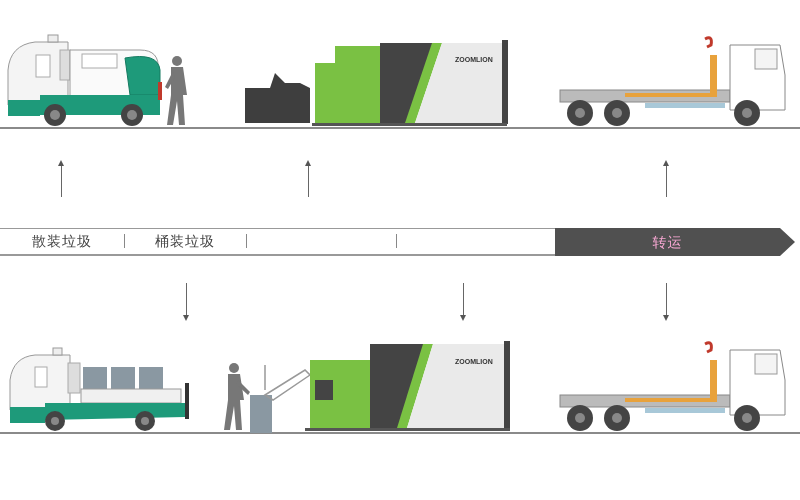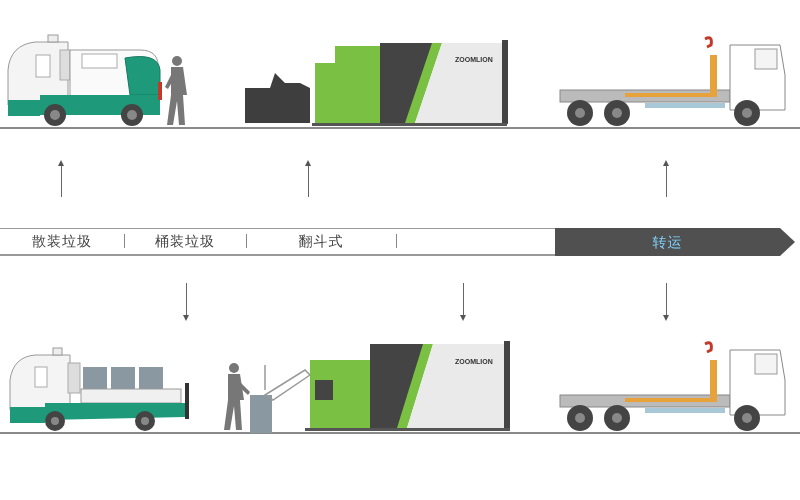--- a/index.html
+++ b/index.html
@@ -8,21 +8,21 @@
   .ground{position:absolute;height:2px;background:#8a8a8a;}
   .arrow{position:absolute;width:1px;background:#666;}
   .arrow.up::before{content:"";position:absolute;left:-3px;top:-5px;border-left:3.5px solid transparent;border-right:3.5px solid transparent;border-bottom:6px solid #555;}
   .arrow.down::after{content:"";position:absolute;left:-3px;bottom:-5px;border-left:3.5px solid transparent;border-right:3.5px solid transparent;border-top:6px solid #555;}
   .bar{position:absolute;left:0;top:228px;width:800px;height:26px;}
   .bar .topline{position:absolute;left:0;top:0;width:555px;height:1px;background:#999;}
   .bar .botline{position:absolute;left:0;top:26px;width:555px;height:2px;background:#999;}
   .seg{position:absolute;top:1px;height:25px;line-height:25px;text-align:center;font-size:14px;color:#444;letter-spacing:1px;}
   .sep{position:absolute;top:6px;width:1px;height:14px;background:#888;}
   .active{position:absolute;left:555px;top:0;width:240px;height:28px;background:#505050;clip-path:polygon(0 0,225px 0,240px 14px,225px 28px,0 28px);}
-  .active span{position:absolute;left:0;width:225px;top:0;line-height:28px;text-align:center;color:#7dd3fc;font-size:14px;letter-spacing:1px;}
+  .active span{position:absolute;left:0;width:225px;top:0;line-height:28px;text-align:center;color:#f9a8d4;font-size:14px;letter-spacing:1px;}
 </style>
 </head>
 <body>
 
 <div class="ground" style="left:0;top:127px;width:800px;"></div>
 
 <svg class="abs" style="left:0;top:30px" width="200" height="100" viewBox="0 0 200 100">
 
   <path d="M8 75 L8 40 Q10 15 35 12 L68 12 L68 75 Z" fill="#f4f4f4" stroke="#999" stroke-width="1"></path>
   <rect x="48" y="5" width="10" height="7" fill="#eee" stroke="#999"></rect>
@@ -76,21 +76,20 @@
 <div class="arrow up" style="left:308px;top:165px;height:32px;"></div>
 <div class="arrow up" style="left:666px;top:165px;height:32px;"></div>
 
 <div class="bar">
   <div class="topline"></div>
   <div class="botline"></div>
   <div class="seg" style="left:0;width:124px;">散装垃圾</div>
   <div class="sep" style="left:124px;"></div>
   <div class="seg" style="left:124px;width:122px;">桶装垃圾</div>
   <div class="sep" style="left:246px;"></div>
-  <div class="seg" style="left:246px;width:150px;">翻斗式</div>
   <div class="sep" style="left:396px;"></div>
   <div class="active">
     <span>转运</span>
   </div>
 </div>
 
 <div class="arrow down" style="left:186px;top:283px;height:33px;"></div>
 <div class="arrow down" style="left:463px;top:283px;height:33px;"></div>
 <div class="arrow down" style="left:666px;top:283px;height:33px;"></div>
 

